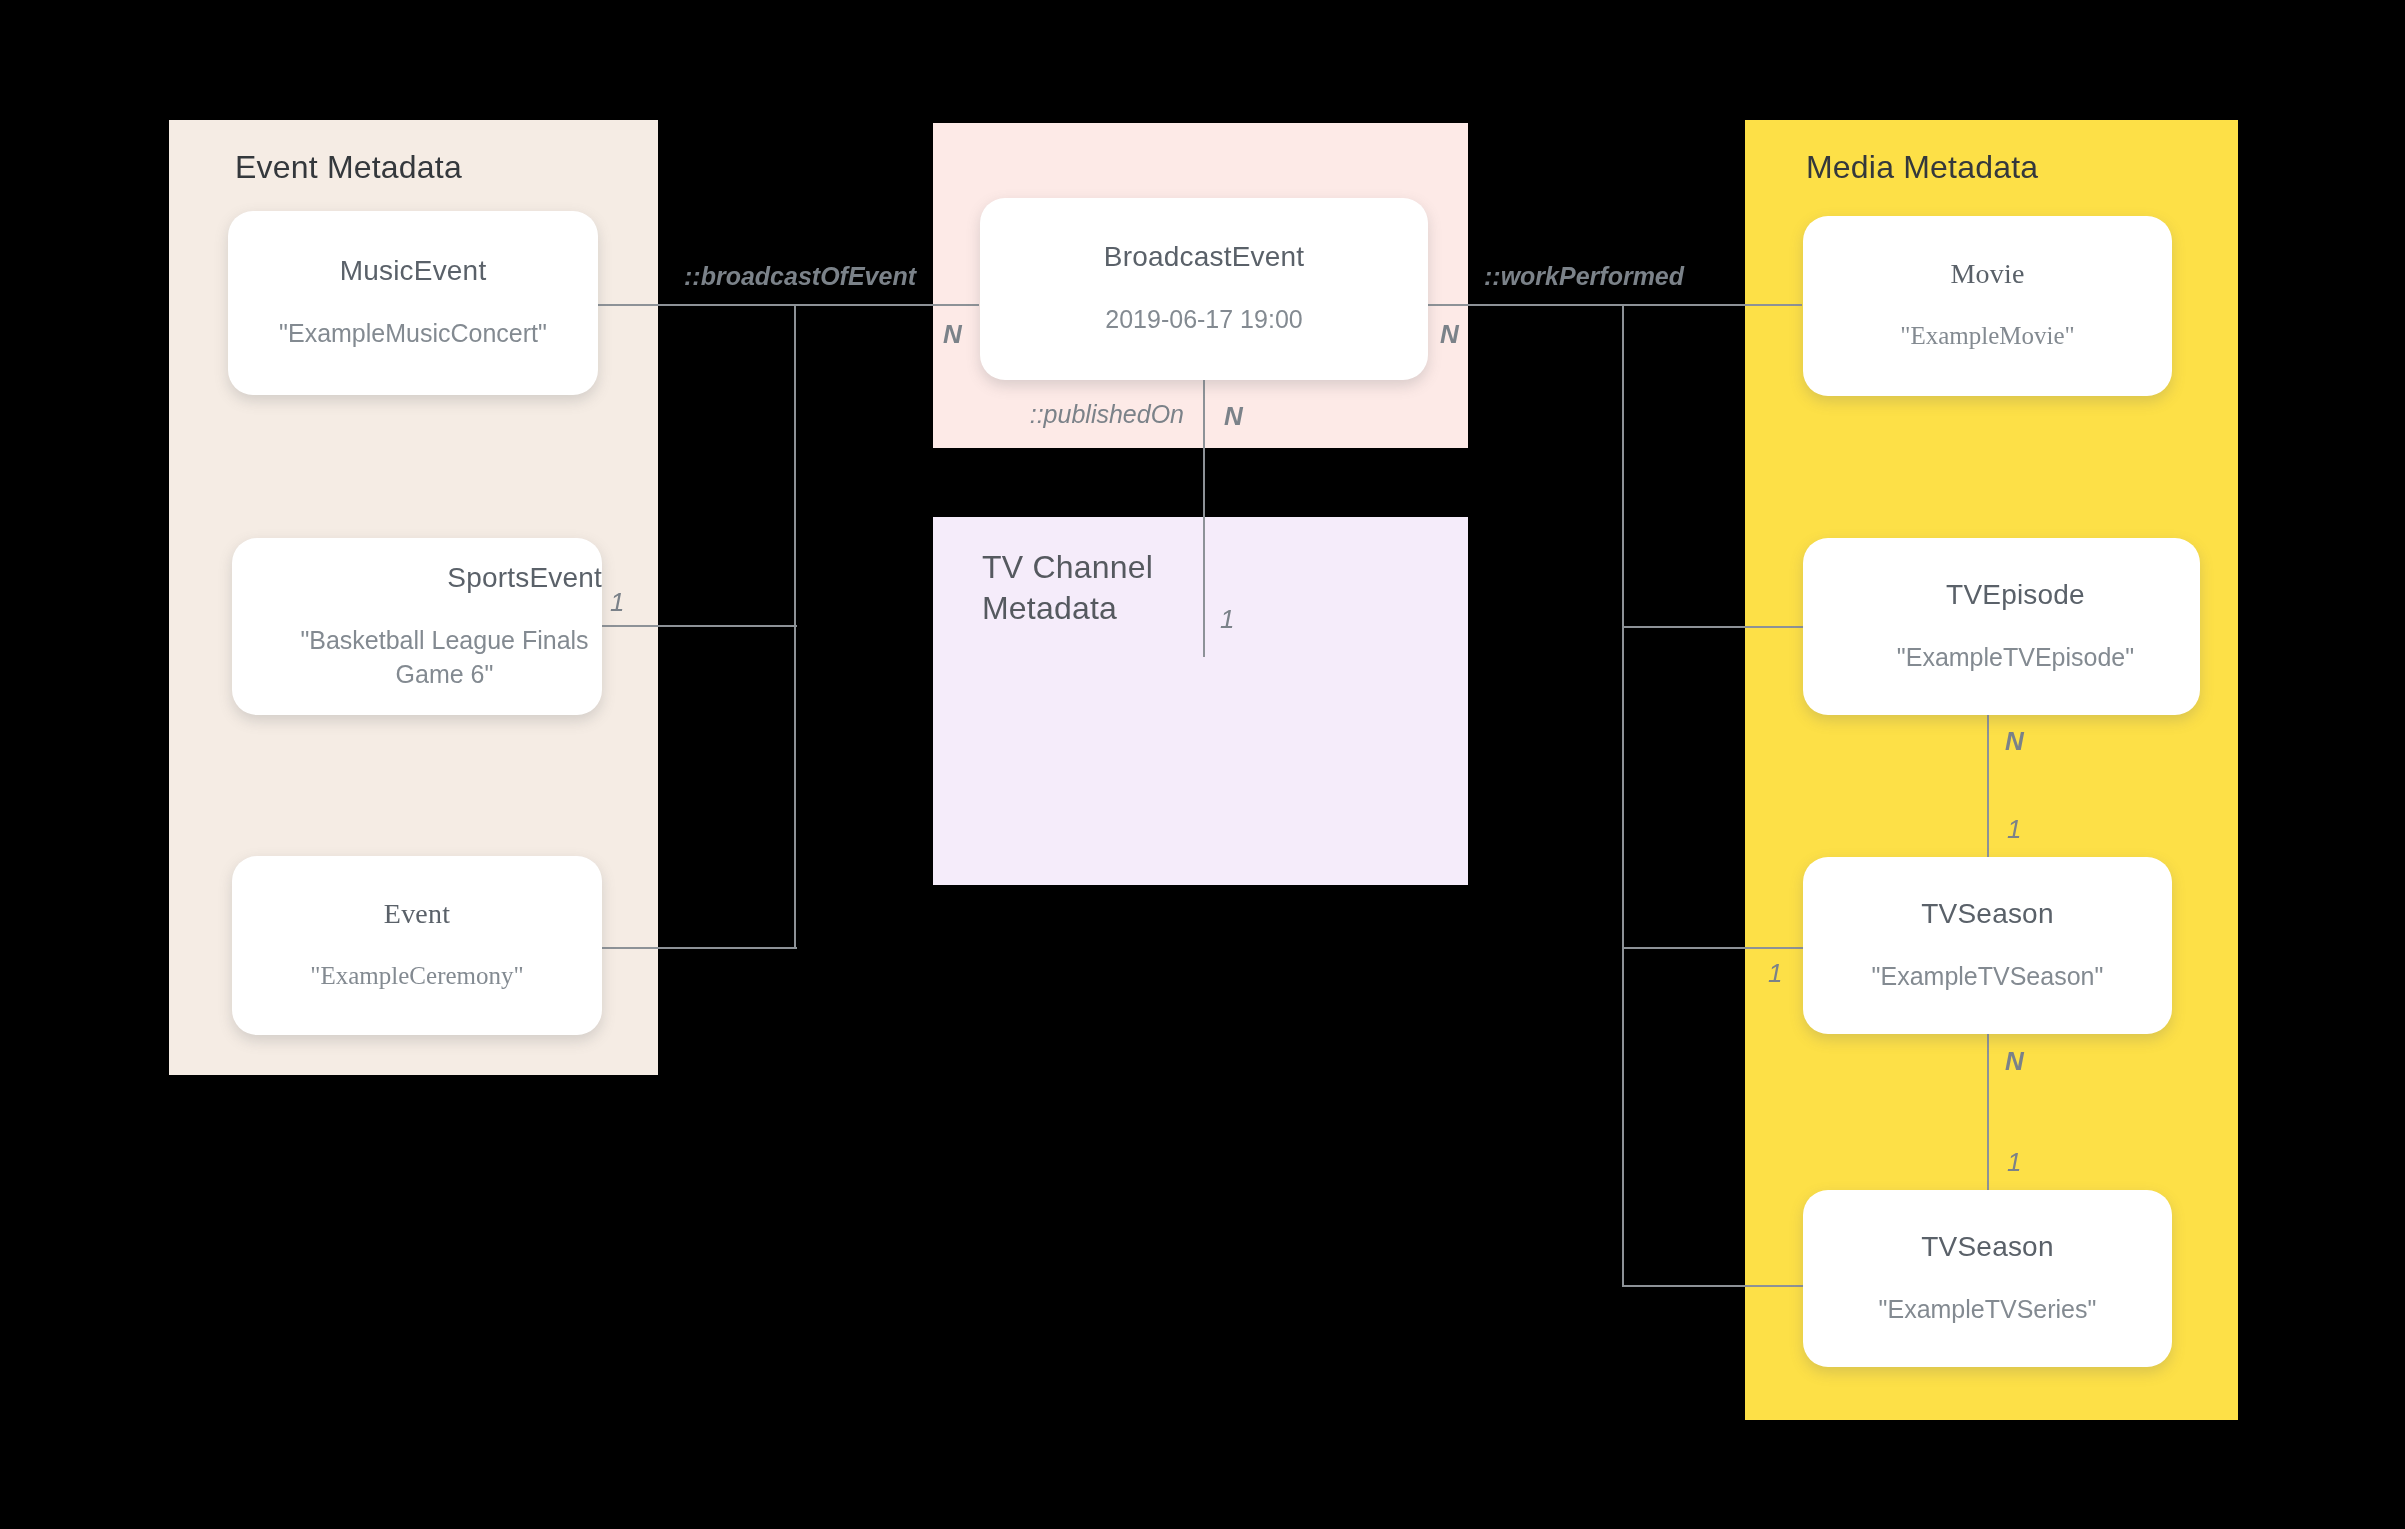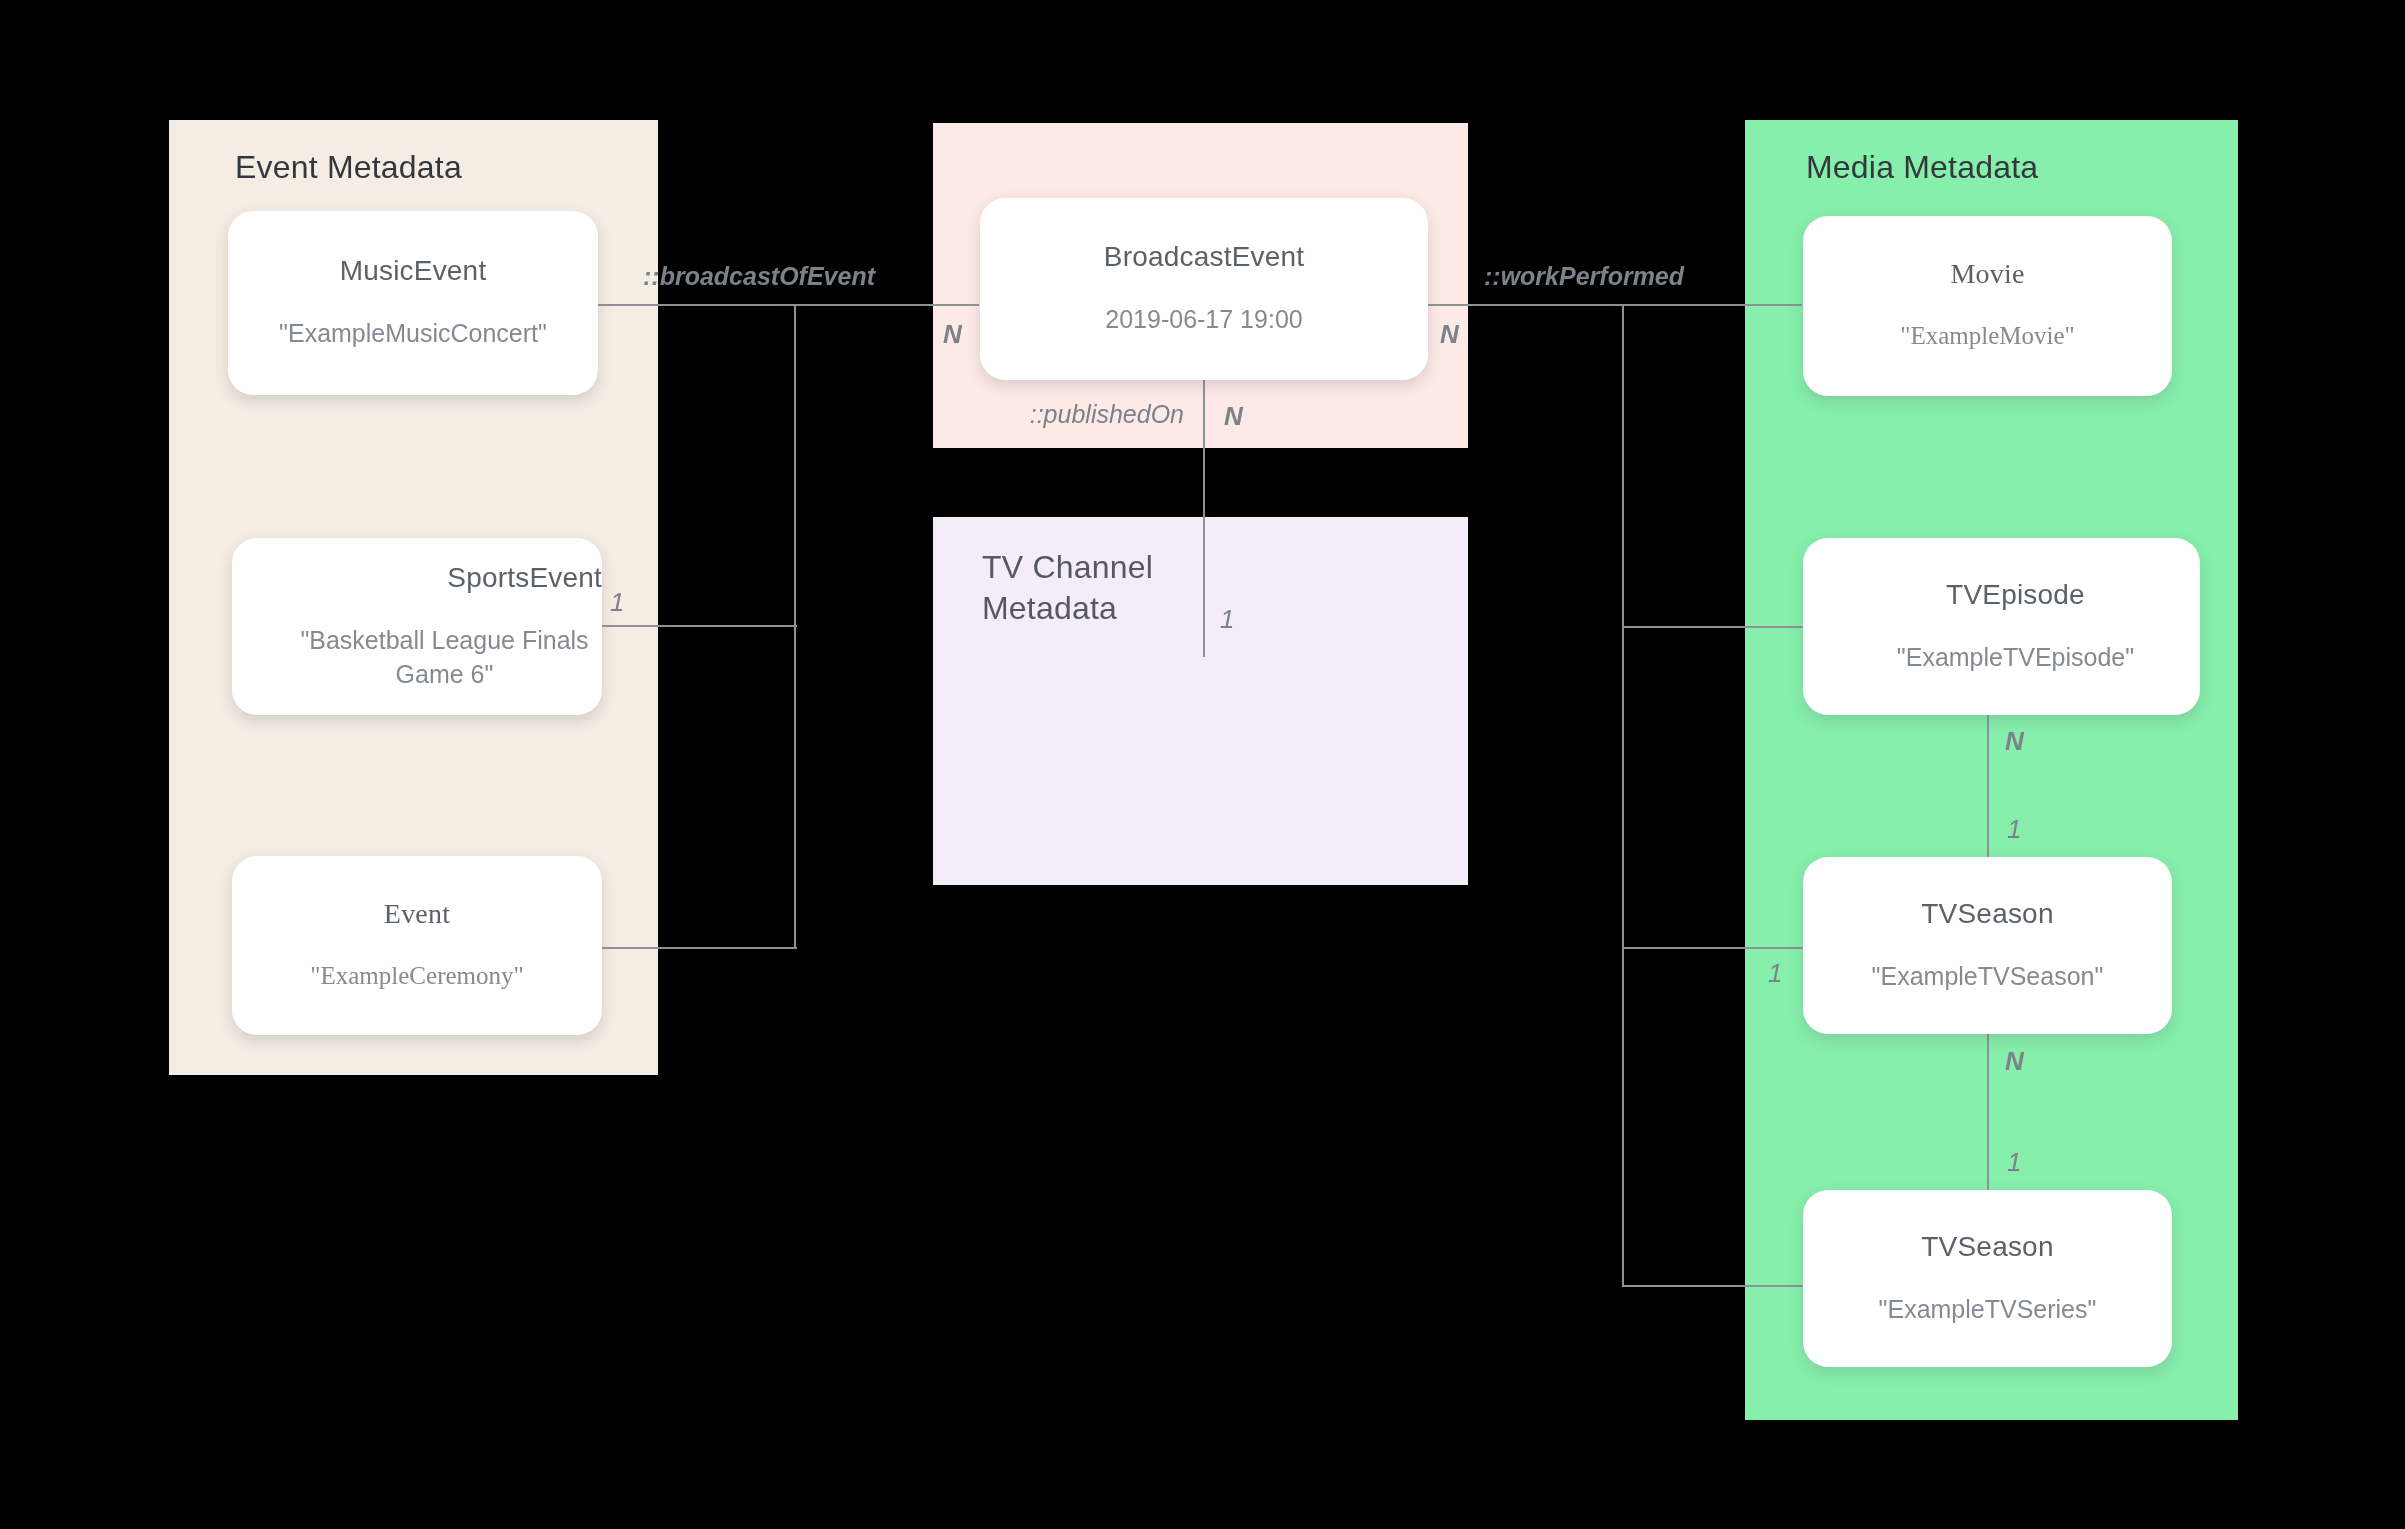--- a/index.html
+++ b/index.html
@@ -67,40 +67,40 @@
   <div class="panel" style="left:169px;top:120px;width:489px;height:955px;background:#f5ece4;">
     <div class="panel-title" style="left:66px;top:27px;">Event Metadata</div>
   </div>
 
   <div class="panel" style="left:933px;top:123px;width:535px;height:325px;background:#fdeae7;"></div>
 
   <div class="panel" style="left:933px;top:517px;width:535px;height:368px;background:#f5ecfa;">
     <div class="panel-title muted" style="left:49px;top:30px;width:206px;">TV Channel Metadata</div>
   </div>
 
-  <div class="panel" style="left:1745px;top:120px;width:493px;height:1300px;background:#86efac;">
+  <div class="panel" style="left:1745px;top:120px;width:493px;height:1300px;background:#fde047;">
     <div class="panel-title" style="left:61px;top:27px;">Media Metadata</div>
   </div>
 
   <div class="edge" style="left:598px;top:304px;width:381px;height:1.9px;"></div>
   <div class="edge" style="left:794px;top:304px;width:1.9px;height:645px;"></div>
   <div class="edge" style="left:596px;top:625px;width:201px;height:1.9px;"></div>
   <div class="edge" style="left:596px;top:947px;width:201px;height:1.9px;"></div>
 
   <div class="edge" style="left:1203px;top:379px;width:1.9px;height:278px;"></div>
 
   <div class="edge" style="left:1423px;top:304px;width:379px;height:1.9px;"></div>
   <div class="edge" style="left:1622px;top:304px;width:1.9px;height:983px;"></div>
   <div class="edge" style="left:1622px;top:626px;width:181px;height:1.9px;"></div>
   <div class="edge" style="left:1622px;top:947px;width:181px;height:1.9px;"></div>
   <div class="edge" style="left:1622px;top:1285px;width:181px;height:1.9px;"></div>
   <div class="edge" style="left:1987px;top:715px;width:1.9px;height:142px;"></div>
   <div class="edge" style="left:1987px;top:1034px;width:1.9px;height:156px;"></div>
 
-  <div class="edge-label bold" style="left:643px;top:262px;width:247px;text-align:left;">::broadcastOfEvent</div>
+  <div class="edge-label bold" style="left:669px;top:262px;width:247px;text-align:right;">::broadcastOfEvent</div>
   <div class="edge-label bold" style="left:1484px;top:262px;">::workPerformed</div>
   <div class="edge-label" style="left:956px;top:400px;width:228px;text-align:right;">::publishedOn</div>
 
   <div class="num n" style="left:943px;top:319px;">N</div>
   <div class="num n" style="left:1440px;top:319px;">N</div>
   <div class="num n" style="left:1224px;top:401px;">N</div>
   <div class="num" style="left:1220px;top:604px;">1</div>
   <div class="num" style="left:610px;top:587px;">1</div>
   <div class="num n" style="left:2005px;top:726px;">N</div>
   <div class="num" style="left:2007px;top:814px;">1</div>

